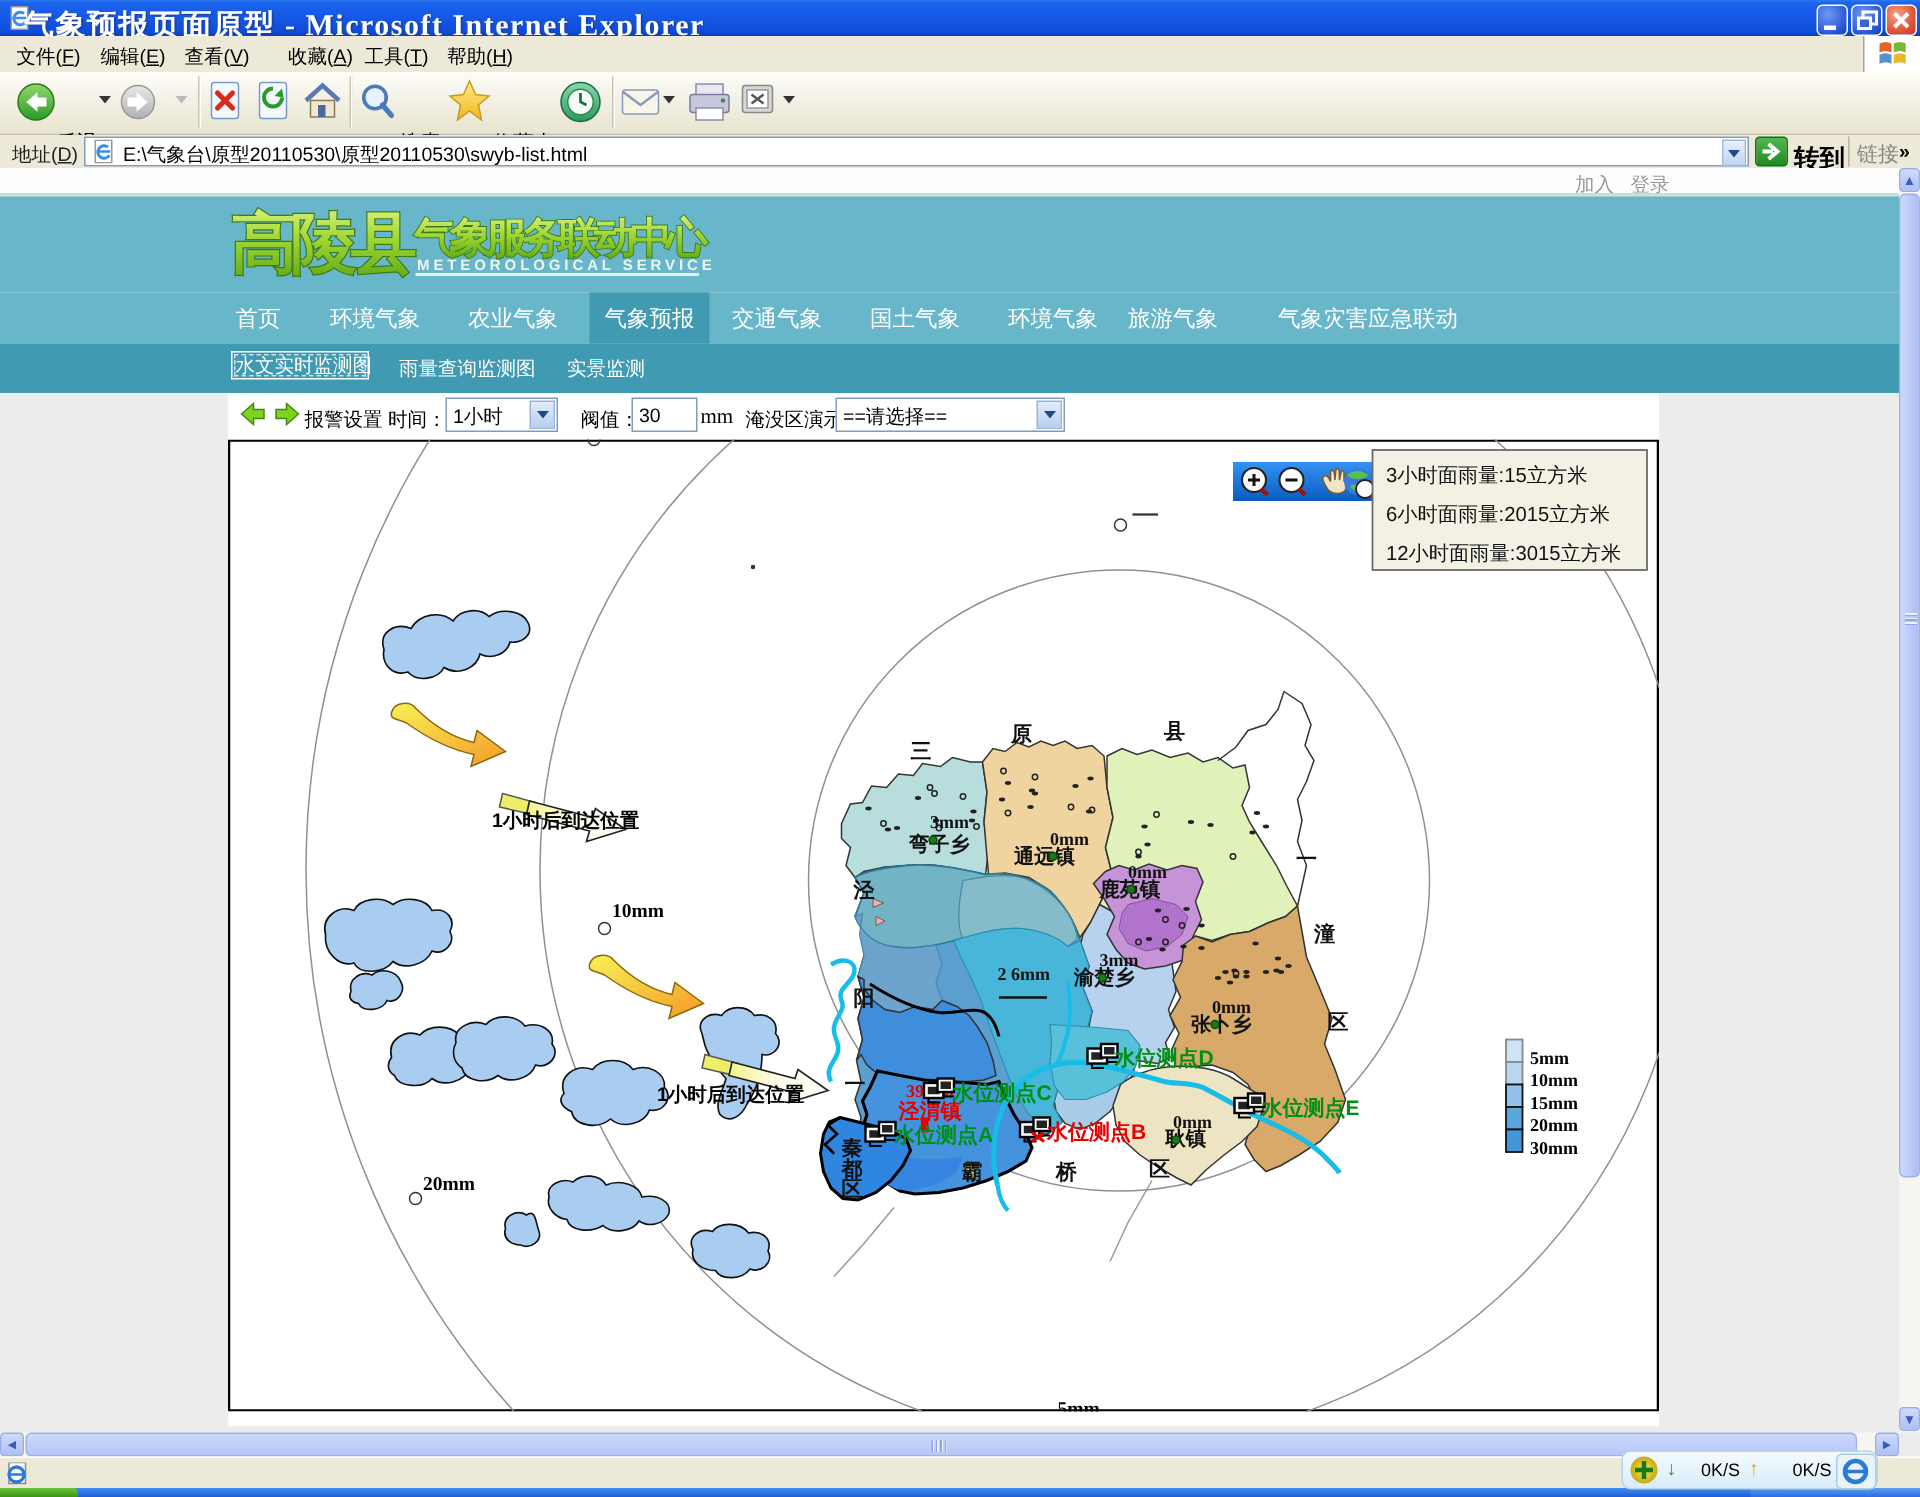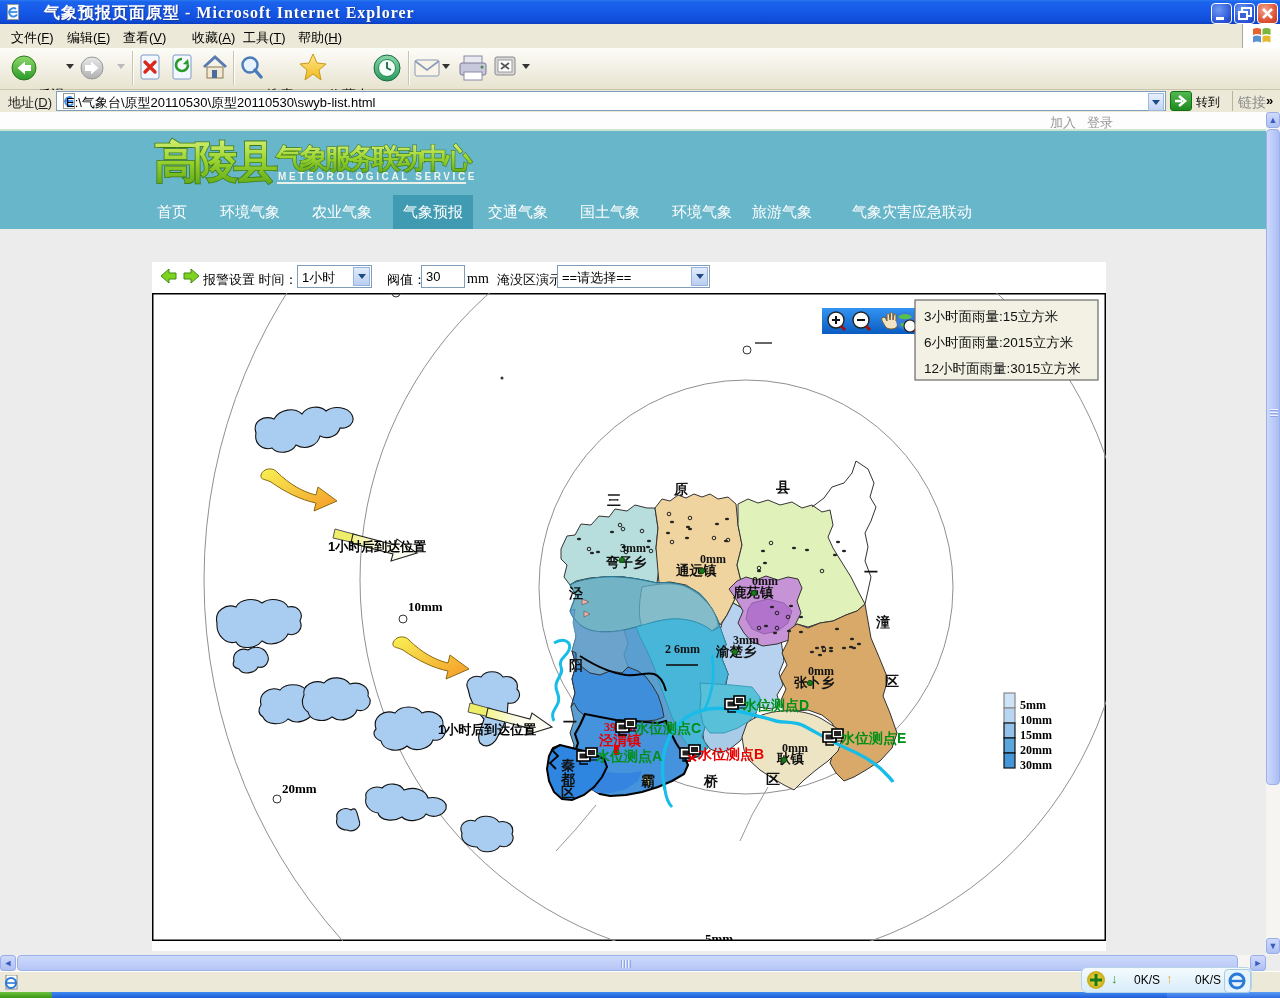--- a/index.html
+++ b/index.html
@@ -1,40 +1,40 @@
 <!DOCTYPE html>
 <html><head>
 <meta charset="utf-8">
 <style>
 html,body{margin:0;padding:0;}
 body{width:1280px;height:998px;overflow:hidden;position:relative;font-family:"Liberation Sans",sans-serif;background:#ececec;}
 .abs{position:absolute;}
 
 #titlebar{left:0;top:0;width:1280px;height:24px;background:linear-gradient(#2a7af0 0%,#1b63ec 8%,#1659e8 45%,#0f4cd8 88%,#0a3fbe 100%);}
-#titlebar .ttext{left:44px;top:3px;color:#fff;font-weight:bold;font-size:16px;font-family:"Liberation Serif",serif;letter-spacing:1px;text-shadow:1px 1px 1px #1a3e9c;}
+#titlebar .ttext{left:16px;top:3px;color:#fff;font-weight:bold;font-size:20px;font-family:"Liberation Serif",serif;letter-spacing:1px;text-shadow:1px 1px 1px #1a3e9c;}
 .winbtn{top:3px;width:21px;height:21px;border-radius:4px;border:1px solid #fff;box-sizing:border-box;}
 #btnmin,#btnmax{background:radial-gradient(circle at 35% 30%,#6f99f2,#2a55d8 70%,#1c3fb0);}
 #btnclose{background:radial-gradient(circle at 35% 30%,#f2a38a,#e0563a 60%,#c23a1e);}
 .winbtn svg{position:absolute;left:0;top:0;}
 
 #menubar{left:0;top:24px;width:1280px;height:24px;background:#ece9d8;border-bottom:1px solid #d8d4bc;font-size:13px;color:#000;}
 #menubar span{position:absolute;top:5px;}
 #winlogo{left:1242px;top:24px;width:38px;height:24px;background:#fff;border-left:1px solid #aca899;}
 
 #toolbar{left:0;top:48px;width:1280px;height:41px;background:linear-gradient(#fdfdf8 0%,#f2efe4 50%,#e8e4d0 100%);border-bottom:1px solid #c8c4ae;font-size:14px;}
 .tsep{top:3px;width:1px;height:34px;background:#c8c4b0;border-right:1px solid #fff;}
 .tlabel{top:0;color:#000;margin-top:39px;}
 
 #addrbar{left:0;top:90px;width:1280px;height:22px;background:#ece9d8;}
 #addrbar .lbl{left:8px;top:4px;font-size:13px;color:#222;}
 #addrinput{left:56px;top:1px;width:1110px;height:20px;background:#fff;border:1px solid #7f9db9;box-sizing:border-box;}
-#addrtext{left:66px;top:4px;font-size:13px;font-family:"Liberation Sans",sans-serif;color:#000;}
+#addrtext{left:82px;top:4px;font-size:13px;font-family:"Liberation Sans",sans-serif;color:#000;}
 #addrdrop{left:1148px;top:3px;width:16px;height:18px;background:linear-gradient(#e8f0fc,#c1d4f2);border:1px solid #9db9dd;box-sizing:border-box;}
 #gobtn{left:1170px;top:1px;width:22px;height:20px;background:linear-gradient(#52b852,#1f8a1f);border:1px solid #127012;border-radius:3px;box-sizing:border-box;}
-#gotext{left:1196px;top:4px;font-size:12px;color:#000;}
+#gotext{left:1196px;top:4px;font-size:17px;color:#000;font-weight:bold;}
 #addrsep{left:1232px;top:1px;width:1px;height:20px;background:#b8b4a0;}
 #linkstext{left:1238px;top:4px;font-size:14px;color:#888;}
 #chev{left:1266px;top:3px;font-size:13px;color:#000;font-weight:bold;}
 
 #page{left:0;top:112px;width:1266px;height:839px;background:#ececec;overflow:hidden;}
 #whitestrip{left:0;top:0;width:1266px;height:17px;background:#fdfdfd;font-size:13px;color:#999;}
 #header{left:0;top:17px;width:1266px;height:66px;background:#68b6ca;border-top:2px solid #cbe3d2;box-sizing:border-box;text-align:right;}
 #navrow{left:0;top:83px;width:1266px;height:34px;background:#68b6ca;font-family:Liberation Serif, serif;}
 #navrow span{position:absolute;top:8px;color:#fff;font-size:15px;}
 #navtab{left:393px;top:0;width:80px;height:34px;background:#3f9ab2;}
@@ -243,20 +243,27 @@
     <div class="abs" id="navtab"></div>
     <span style="left:157px">首页</span>
     <span style="left:220px">环境气象</span>
     <span style="left:312px">农业气象</span>
     <span style="left:403px">气象预报</span>
     <span style="left:488px">交通气象</span>
     <span style="left:580px">国土气象</span>
     <span style="left:672px">环境气象</span>
     <span style="left:752px">旅游气象</span>
     <span style="left:852px">气象灾害应急联动</span>
+  </div>
+  <div class="abs" id="subnav">
+    <div class="abs" id="selbox">
+        <div class="abs" id="selboxin">水文实时监测图</div>
+      </div>
+    <span class="si" style="left:266px">雨量查询监测图</span>
+    <span class="si" style="left:378px">实景监测</span>
   </div>
   <div class="abs" id="panel"></div>
   <div class="abs" id="controls">
     <svg class="abs" style="left:8px;top:6px" width="40" height="16" viewBox="0 0 40 16">
         <path d="M9 1 L9 5 L16 5 L16 11 L9 11 L9 15 L1 8 Z" fill="#7ed321" stroke="#3e8a12"></path>
         <path d="M31 1 L31 5 L24 5 L24 11 L31 11 L31 15 L39 8 Z" fill="#7ed321" stroke="#3e8a12"></path>
       </svg>
     <span class="c" style="left:51px">报警设置 时间：</span>
     <div class="xpsel" style="left:145px;top:3px;width:75px;height:23px">
         <span class="tx">1小时</span>

